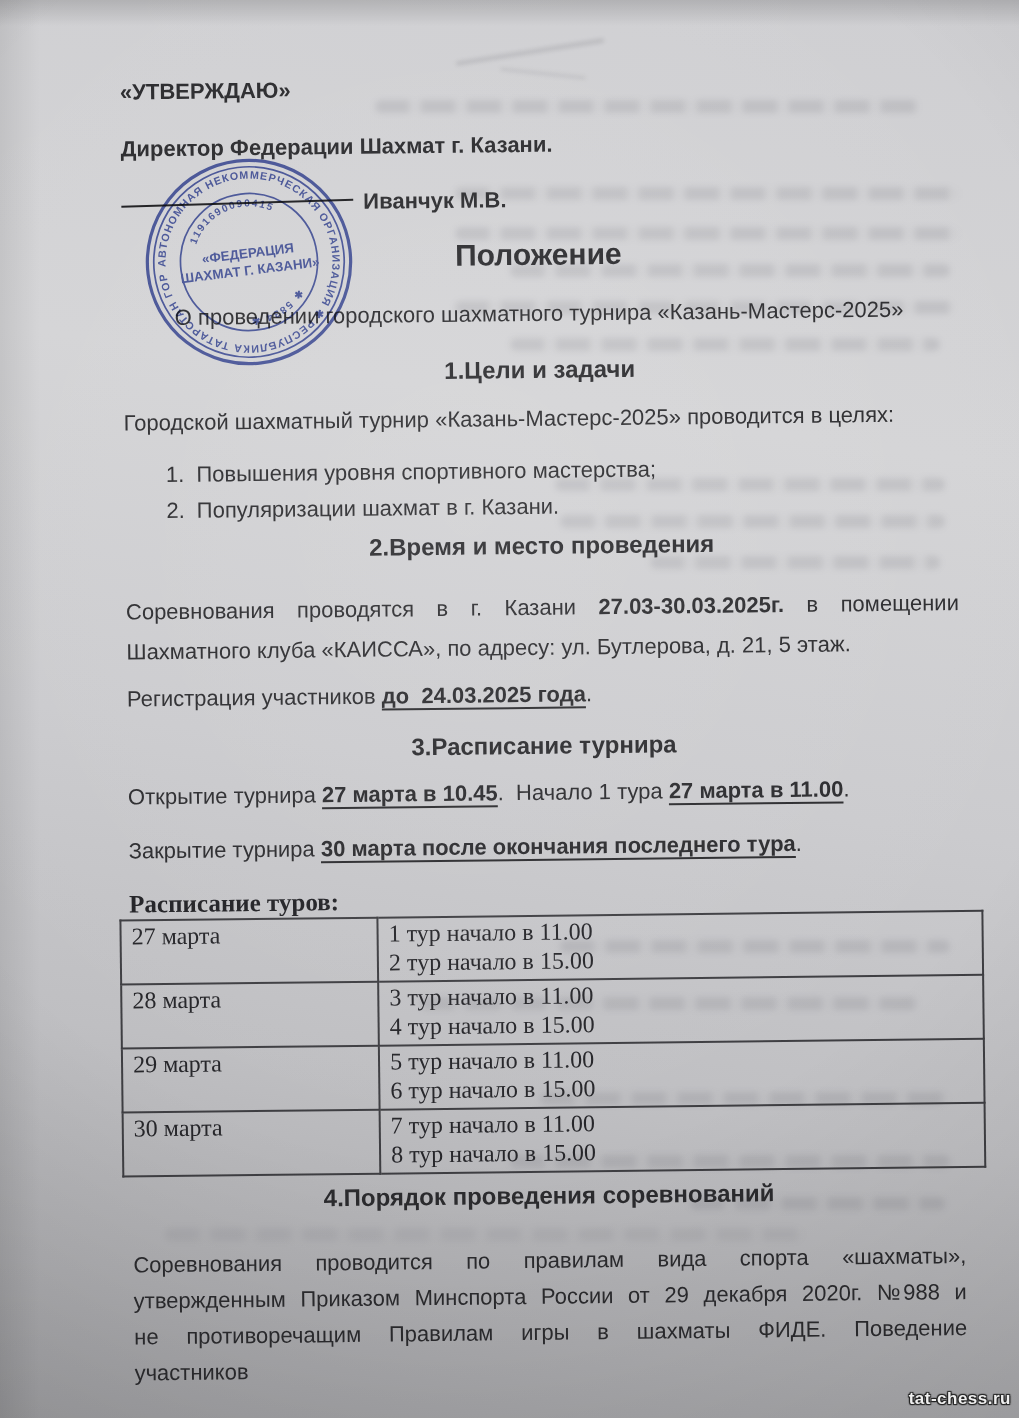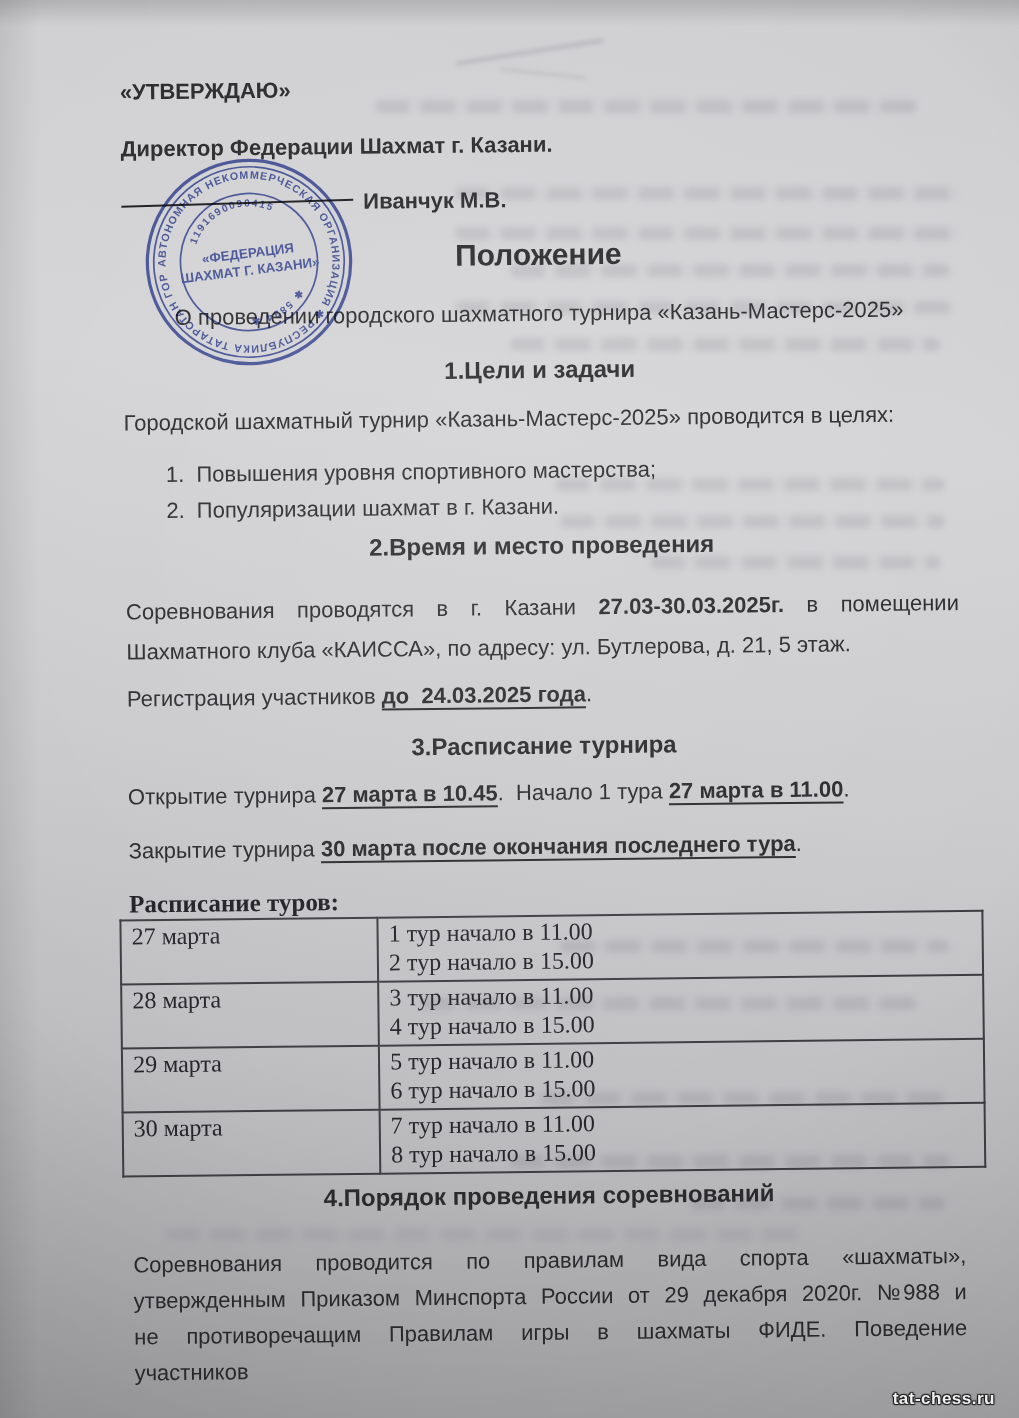--- a/index.html
+++ b/index.html
@@ -78,21 +78,21 @@
   td.datecol{width:235px;}
   .h4m{margin-top:9px;}
   .rules{margin-top:33px;line-height:36px;word-spacing:6px;}
   .stamp{
     position:absolute;left:141px;top:155px;width:216px;height:214px;z-index:5;
     transform:rotate(-7deg);
     mix-blend-mode:multiply;opacity:.88;pointer-events:none;
   }
   .stamp text{fill:#3e50aa;}
   .watermark{
-    position:absolute;right:24px;bottom:9px;z-index:9;
+    position:absolute;right:8px;bottom:9px;z-index:9;
     font-size:17px;font-weight:700;color:#efefef;letter-spacing:.5px;
     text-shadow:0 0 2px #222,1px 1px 1px #222,-1px -1px 1px #222,1px -1px 1px #222,-1px 1px 1px #222;
   }
 </style>
 </head>
 <body>
 
 <div class="photo">
 
   <div class="scribble" style="left:455px;top:50px;width:150px;height:4px;transform:rotate(-9deg);opacity:.45;"></div>

